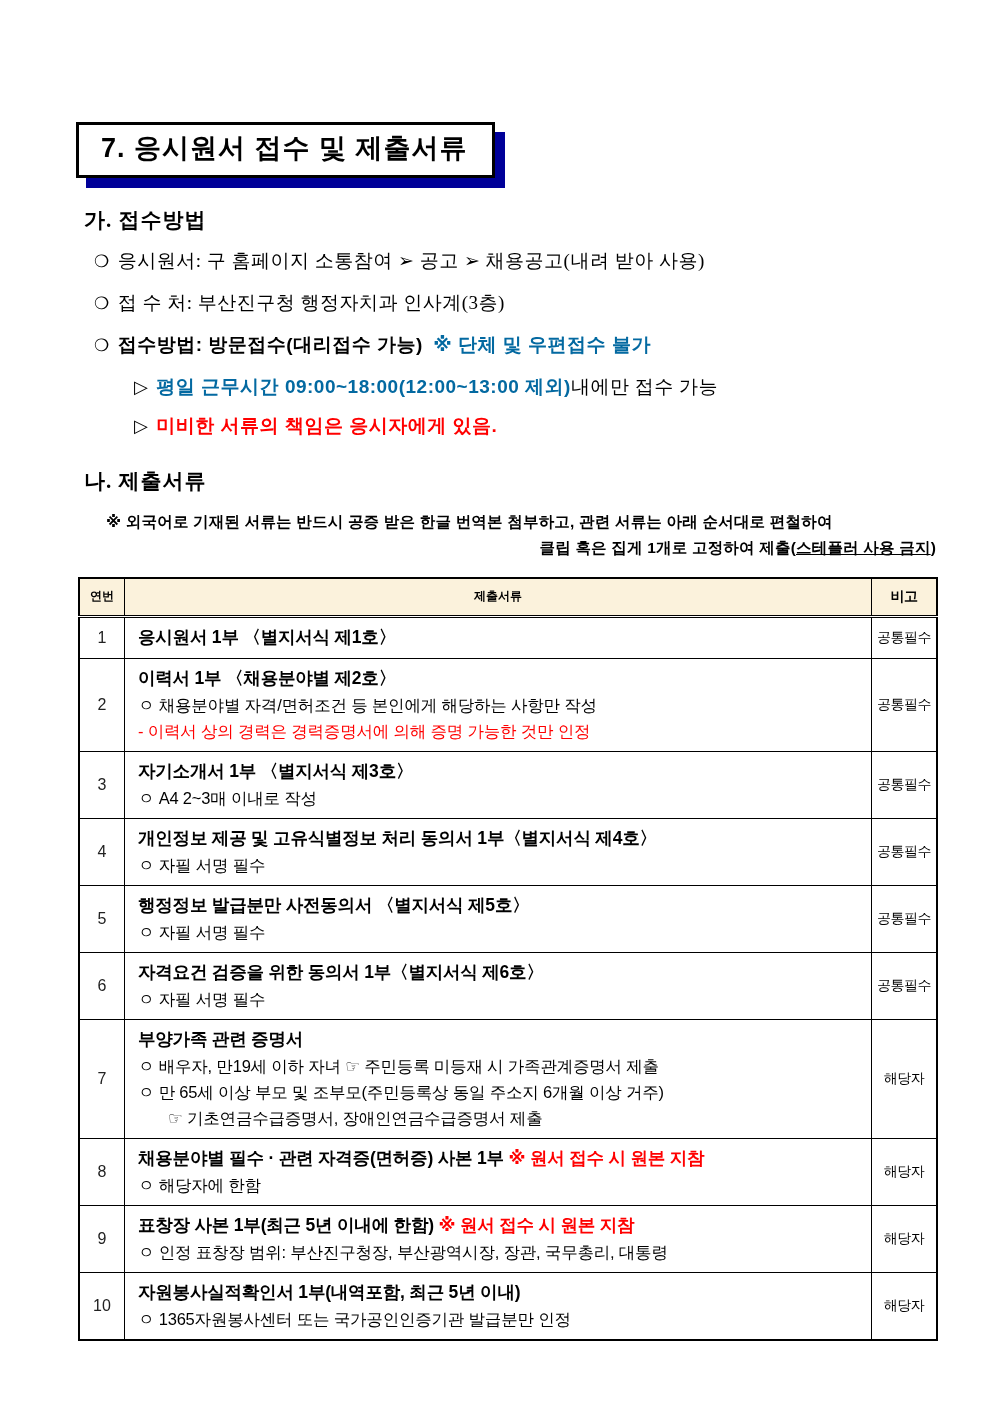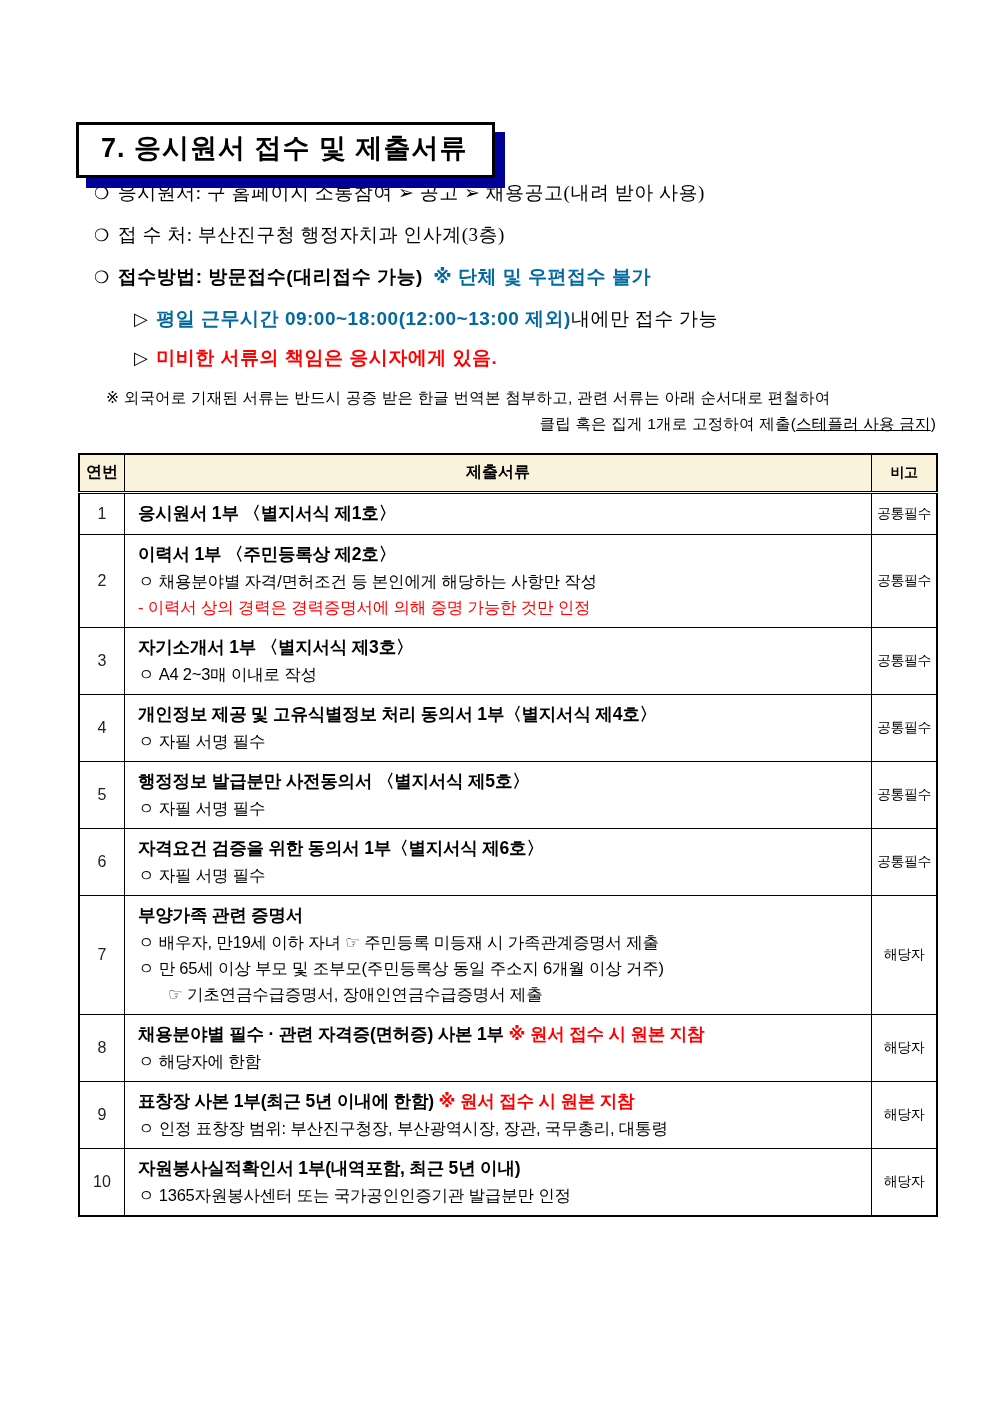--- a/index.html
+++ b/index.html
@@ -27,21 +27,21 @@
     letter-spacing:1px;
     line-height:1.1;
   }
   
   .sec-heading{
     margin:28px 0 0 8px;
     font-size:21px;
     font-weight:700;
     letter-spacing:1px;
   }
-  .bullets{margin:2px 0 0 18px;}
+  .bullets{margin:14px 0 0 18px;}
   .bullet-line{
     margin:0 0 16px 0;
     font-size:19px;
     letter-spacing:0.5px;
     line-height:1.35;
   }
   .bullet-glyph{font-size:17px;margin-right:8px;}
   .gothic-bold{
     font-family:"Liberation Sans","DejaVu Sans",sans-serif;
     font-weight:700;
@@ -53,42 +53,42 @@
     margin:0 0 14px 0;
     font-size:19px;
     letter-spacing:0.5px;
     line-height:1.35;
   }
   .tri-glyph{margin-right:8px;font-size:18px;}
   
   .note{
     margin:14px 0 0 30px;
     font-family:"Liberation Sans","DejaVu Sans",sans-serif;
-    font-weight:400;
+    font-weight:700;
     font-size:15.5px;
     line-height:26px;
     letter-spacing:0.2px;
   }
   .note .hang{padding-left:24px;text-align:right;}
   .u{ text-decoration:underline; }
   
   table.docs{
     margin:16px 0 0 2px;
     width:860px;
     border-collapse:collapse;
     font-family:"Liberation Sans","DejaVu Sans",sans-serif;
     table-layout:fixed;
   }
   table.docs,table.docs td,table.docs th{border:1px solid #000;}
   table.docs{border:2px solid #000;}
   th.col-no,td.col-no{width:42px;text-align:center;}
   th.col-remark,td.col-remark{width:62px;text-align:center;font-size:14px;letter-spacing:-0.5px;}
   thead th{
     background:#FBF2DC;
-    font-size:16px;
+    font-size:12px;
     font-weight:700;
     height:34px;
     border-bottom:3px double #000 !important;
   }
   td.col-no{font-size:16px;color:#222;}
   td.col-docs{padding:6px 8px 7px 13px;vertical-align:middle;}
   td.col-docs .line{letter-spacing:-0.2px;}
   td.col-docs .line.title{font-weight:700;font-size:17.5px;line-height:27px;}
   td.col-docs .line.sub{font-size:16.5px;line-height:26px;font-weight:400;}
   td.col-docs .line.red{font-size:16.5px;line-height:26px;color:#FF0000;font-weight:400;}
@@ -100,20 +100,21 @@
 
 <div class="page">
 
   
   <div class="title-wrap">
     <div class="title-shadow"></div>
     <div class="title-box">7. 응시원서 접수 및 제출서류</div>
   </div>
 
   
+  <div class="sec-heading">가. 접수방법</div>
 
   <div class="bullets">
     <div class="bullet-line">
       <span class="bullet-glyph">❍</span><span>응시원서: 구 홈페이지 소통참여 ➢ 공고 ➢ 채용공고(내려 받아 사용)</span>
     </div>
     <div class="bullet-line">
       <span class="bullet-glyph">❍</span><span>접 수 처: 부산진구청 행정자치과 인사계(3층)</span>
     </div>
     <div class="bullet-line">
       <span class="bullet-glyph">❍</span><span class="gothic-bold">접수방법: 방문접수(대리접수 가능)</span>&nbsp;&nbsp;<span class="gothic-bold blue">※ 단체 및 우편접수 불가</span>
@@ -123,20 +124,21 @@
       <div class="sub-line">
         <span class="tri-glyph">▷</span><span class="gothic-bold blue">평일 근무시간 09:00~18:00(12:00~13:00 제외)</span><span>내에만 접수 가능</span>
       </div>
       <div class="sub-line">
         <span class="tri-glyph">▷</span><span class="gothic-bold red">미비한 서류의 책임은 응시자에게 있음.</span>
       </div>
     </div>
   </div>
 
   
+  <div class="sec-heading">나. 제출서류</div>
 
   <div class="note">
     <div><span>※</span> <span>외국어로 기재된 서류는 반드시 공증 받은 한글 번역본 첨부하고, 관련 서류는 아래 순서대로 편철하여</span></div>
     <div class="hang"><span>클립 혹은 집게 1개로 고정하여 제출(</span><span class="u">스테플러 사용 금지</span><span>)</span></div>
   </div>
 
   
   <table class="docs">
     <thead>
       <tr>
@@ -149,21 +151,21 @@
         <tr>
           <td class="col-no">1</td>
           <td class="col-docs">
             <div class="line title">응시원서 1부 〈별지서식 제1호〉</div>
           </td>
           <td class="col-remark">공통필수</td>
         </tr>
         <tr>
           <td class="col-no">2</td>
           <td class="col-docs">
-            <div class="line title">이력서 1부 〈주민등록상 제2호〉</div>
+            <div class="line title">이력서 1부 〈채용분야별 제2호〉</div>
             <div class="line sub">ㅇ 채용분야별 자격/면허조건 등 본인에게 해당하는 사항만 작성</div>
             <div class="line red">- 이력서 상의 경력은 경력증명서에 의해 증명 가능한 것만 인정</div>
           </td>
           <td class="col-remark">공통필수</td>
         </tr>
         <tr>
           <td class="col-no">3</td>
           <td class="col-docs">
             <div class="line title">자기소개서 1부 〈별지서식 제3호〉</div>
             <div class="line sub">ㅇ A4 2~3매 이내로 작성</div>

